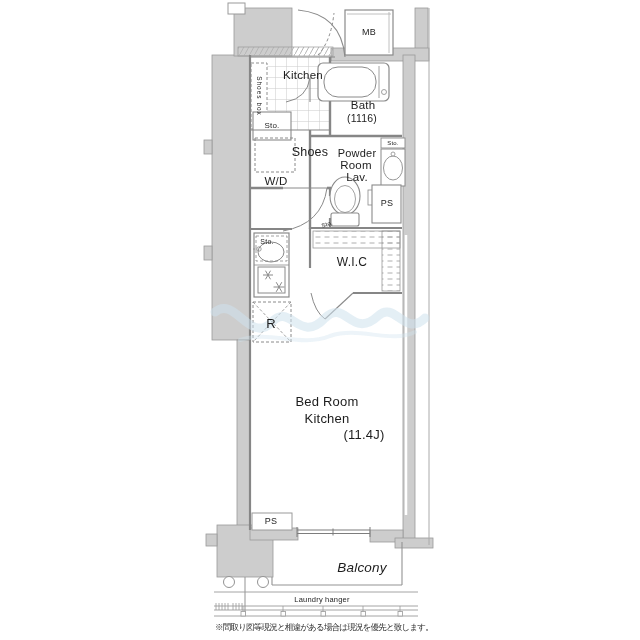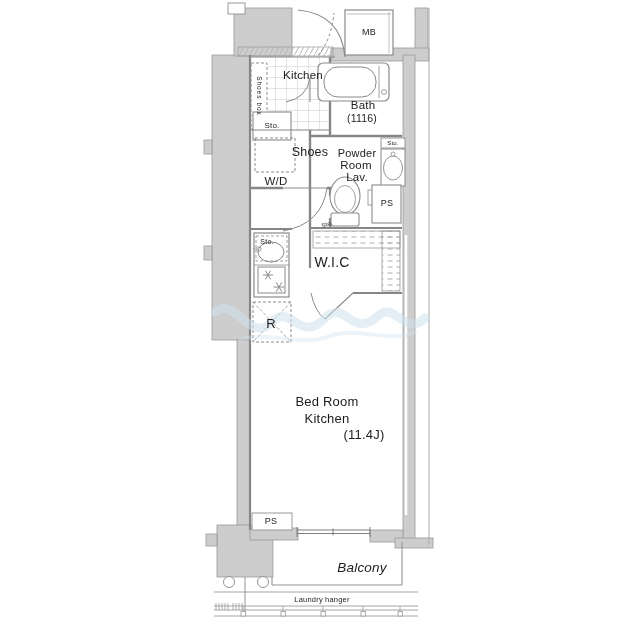--- a/index.html
+++ b/index.html
@@ -190,23 +190,24 @@
 <div class="lbl" style="left:363px;top:106px;font-size:11.5px;">Bath</div>
 <div class="lbl" style="left:362px;top:118px;font-size:10.5px;">(1116)</div>
 <div class="lbl" style="left:276px;top:157px;font-size:11.5px;margin-top:25px;">W/D</div>
 <div class="lbl" style="left:310px;top:152px;font-size:12.5px;">Shoes</div>
 <div class="lbl" style="left:357px;top:153px;font-size:11px;">Powder</div>
 <div class="lbl" style="left:356px;top:166px;font-size:11.5px;">Room</div>
 <div class="lbl" style="left:357px;top:178px;font-size:11.5px;">Lav.</div>
 <div class="lbl" style="left:393px;top:143px;font-size:6px;">Sto.</div>
 <div class="lbl rot" style="left:327px;top:224px;font-size:6px;">Sto.</div>
 <div class="lbl" style="left:387px;top:203px;font-size:9px;">PS</div>
-<div class="lbl" style="left:332px;top:262px;font-size:14px;">W.I.C</div>
+<div class="lbl" style="left:352px;top:262px;font-size:12px;">W.I.C</div>
 <div class="lbl" style="left:267px;top:241px;font-size:7px;">Sto.</div>
 <div class="lbl" style="left:271px;top:323px;font-size:13px;">R</div>
 <div class="lbl" style="left:327px;top:401px;font-size:13px;">Bed Room</div>
 <div class="lbl" style="left:327px;top:418px;font-size:13px;">Kitchen</div>
 <div class="lbl" style="left:327px;top:434px;font-size:13px;margin-left:37px;">(11.4J)</div>
 <div class="lbl" style="left:271px;top:521px;font-size:9px;">PS</div>
 <div class="lbl" style="left:362px;top:568px;font-size:13.5px;font-style:italic;">Balcony</div>
 <div class="lbl bg" style="left:322px;top:600px;font-size:7.5px;">Laundry hanger</div>
+<div class="footnote" style="left:324px;top:628px;font-size:8.5px;">※間取り図等現況と相違がある場合は現況を優先と致します。</div>
 
 </div>
 
 </body></html>

